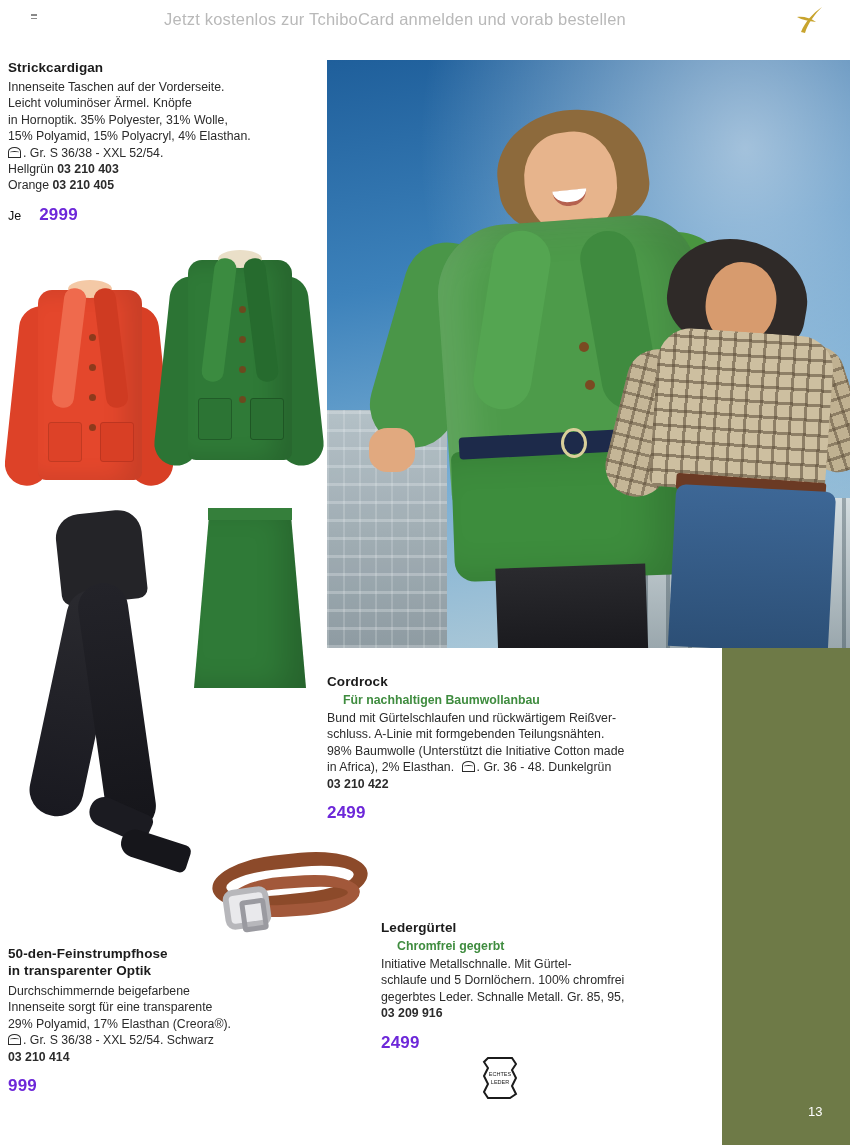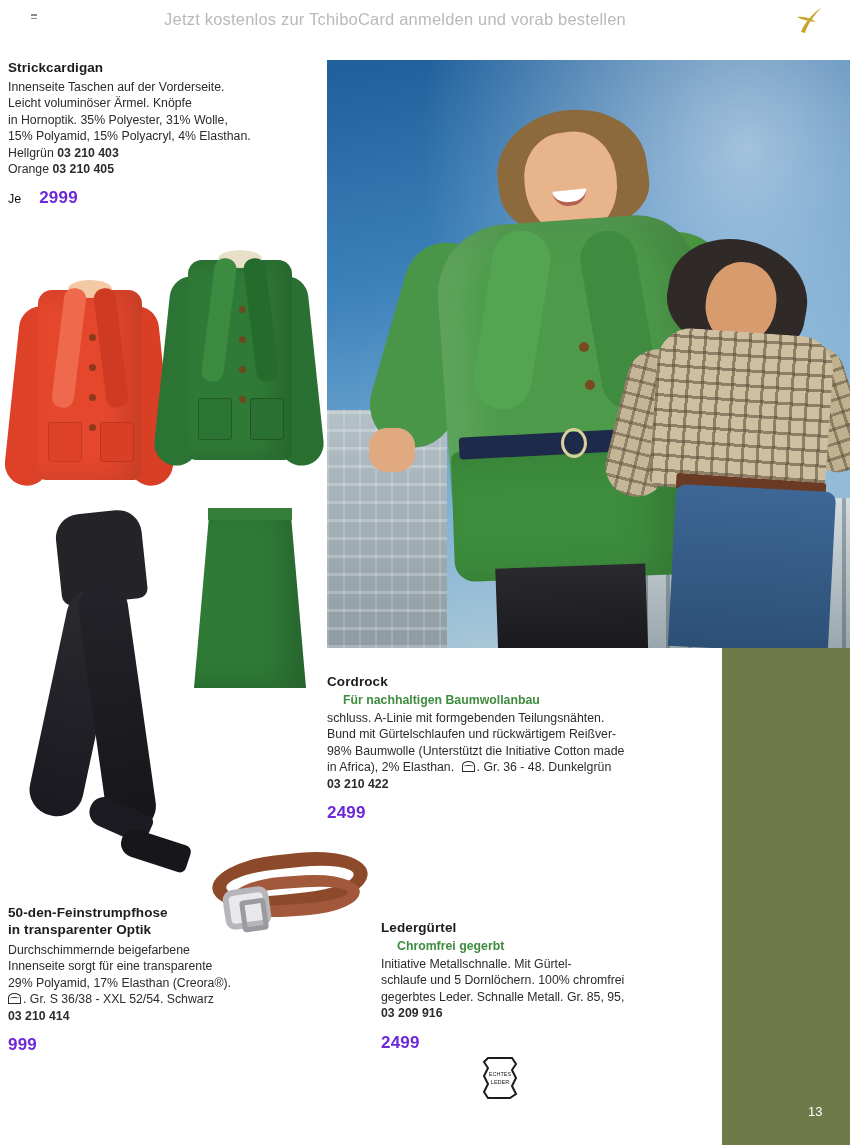--- a/index.html
+++ b/index.html
@@ -293,21 +293,21 @@
     font-size: 12.3px;
     color: #3f8c3f;
     font-weight: bold;
     margin: 1px 0 3px 0;
     padding-left: 16px;
   }
 
   
   .block-strumpf {
     position: absolute;
-    left: 8px; top: 904px;
+    left: 8px; top: 945px;
     width: 250px;
   }
   .block-strumpf h2 { line-height: 17px; }
 
   
   .block-guertel {
     position: absolute;
     left: 381px; top: 920px;
     width: 290px;
   }
@@ -491,20 +491,23 @@
   </div>
 </div>
 
 <div class="block-cardigan">
   <h2 class="prod-title">Strickcardigan</h2>
   <div class="prod-desc">
     <div>Innenseite Taschen auf der Vorderseite.</div>
     <div>Leicht voluminöser Ärmel. Knöpfe</div>
     <div>in Hornoptik. 35% Polyester, 31% Wolle,</div>
     <div>15% Polyamid, 15% Polyacryl, 4% Elasthan.</div>
+    <div>
+      <span class="washicon"></span><span>. Gr. S 36/38 - XXL 52/54.</span>
+    </div>
     <div>
       <span>Hellgrün</span>
       <b>03 210 403</b>
     </div>
     <div>
       <span>Orange</span>
       <b>03 210 405</b>
     </div>
   </div>
   <div class="price-line">
@@ -598,22 +601,22 @@
 <div class="photo-belt">
   <div class="coil1"></div>
   <div class="coil2"></div>
   <div class="buckle"></div>
 </div>
 
 <div class="block-cordrock">
   <h2 class="prod-title">Cordrock</h2>
   <div class="green-sub">Für nachhaltigen Baumwollanbau</div>
   <div class="prod-desc">
+    <div>Bund mit Gürtelschlaufen und rückwärtigem Reißver-</div>
     <div>schluss. A-Linie mit formgebenden Teilungsnähten.</div>
-    <div>Bund mit Gürtelschlaufen und rückwärtigem Reißver-</div>
     <div>98% Baumwolle (Unterstützt die Initiative Cotton made</div>
     <div>
       <span>in Africa), 2% Elasthan.</span>
       <span class="washicon" style="margin-left:4px"></span><span>. Gr. 36 - 48. Dunkelgrün</span>
     </div>
     <div><b>03 210 422</b></div>
   </div>
   <div class="price-line">
     <span class="price">24</span><span class="price cent">99</span>
   </div>

